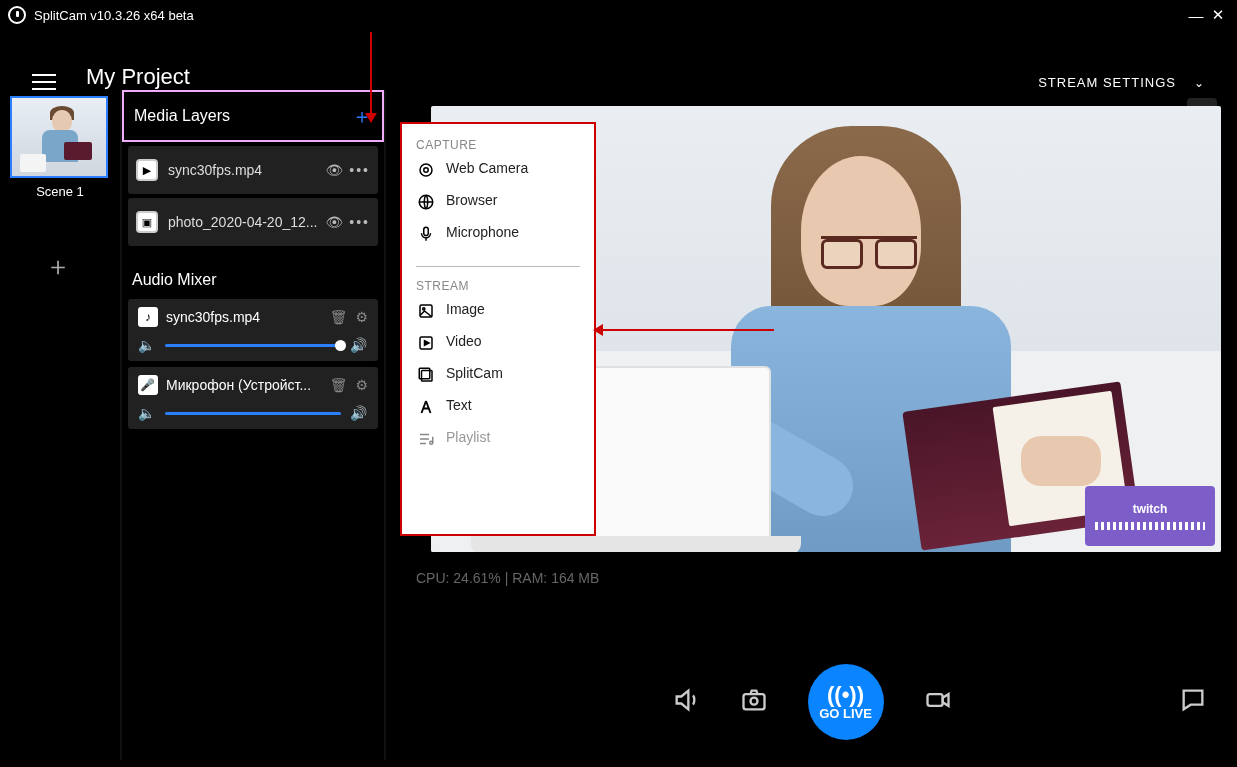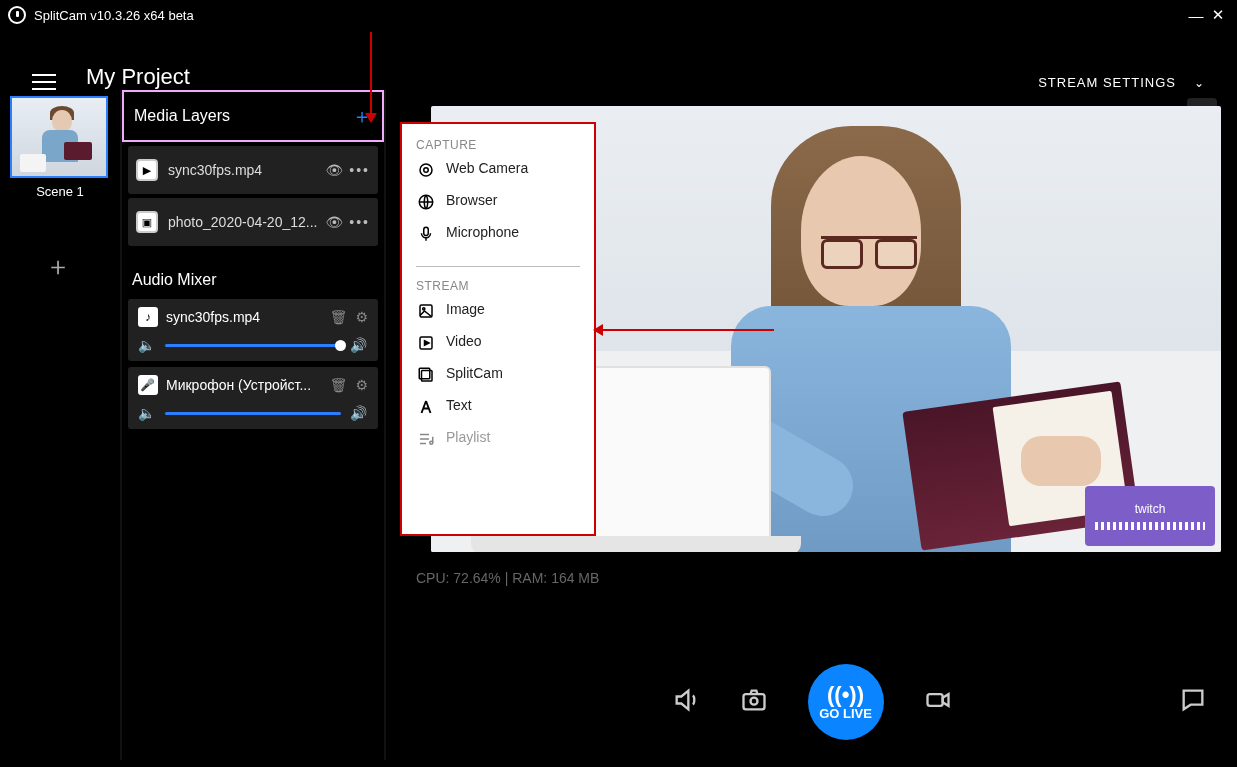--- a/index.html
+++ b/index.html
@@ -42,21 +42,21 @@
   .mixer-item { background: #212121; margin: 6px 6px; border-radius: 3px; padding: 8px 10px; }
   .mixer-row1 { display: flex; align-items: center; }
   .mixer-row1 .mi-icon { width: 20px; height: 20px; background: #fff; color: #000; border-radius: 3px; display: flex; align-items: center; justify-content: center; font-size: 12px; margin-right: 8px; }
   .mixer-row1 .mi-name { flex: 1; font-size: 14px; overflow:hidden; text-overflow:ellipsis; white-space:nowrap; }
   .mixer-row1 .mi-btn { margin-left: 8px; color: #888; cursor: pointer; font-size:14px; }
   .mixer-row2 { display: flex; align-items: center; margin-top: 10px; }
   .mixer-row2 .spk { color: #888; font-size: 14px; }
   .slider { flex: 1; height: 3px; background: #2b7fff; margin: 0 10px; position: relative; border-radius: 2px; }
   .slider .knob { position: absolute; right: -5px; top: -4px; width: 11px; height: 11px; background: #fff; border-radius: 50%; }
   .preview-col { flex: 1; position: relative; padding: 0; }
-  .preview-area { position: relative; margin: 16px 16px 16px 16px; }
+  .preview-area { position: relative; margin: 16px 16px 16px 16px; font-weight: bold; }
   .preview { position: relative; width: 790px; height: 446px; background: linear-gradient(#eaeef2, #d5dce3); overflow: hidden; border-radius: 2px; margin-left:auto; }
   .preview .shelf { position:absolute; bottom:0; left:0; right:0; height:45%; background:#eef0f1; }
   .preview .phead { position:absolute; left:370px; top:50px; width:120px; height:150px; background:#e8c8ae; border-radius:50% 50% 40% 40%; }
   .preview .phair { position:absolute; left:340px; top:20px; width:190px; height:320px; background:linear-gradient(#8a6a4a,#6a4a30); border-radius:80px 80px 40px 40px; }
   .preview .pglasses { position:absolute; left:390px; top:130px; width:96px; height:30px; border-top:3px solid #5a2a20; display:flex; justify-content:space-between; }
   .preview .pglasses span {width:42px; height:30px; border:3px solid #5a2a20; border-radius:6px; background:rgba(255,255,255,0.2);}
   .preview .ptorso { position:absolute; left:300px; top:200px; width:280px; height:250px; background:linear-gradient(#8ab6de,#6e9ac4); border-radius:40px 40px 0 0; }
   .preview .parm-l { position:absolute; left:250px; top:320px; width:180px; height:60px; background:#8ab6de; border-radius:30px; transform:rotate(30deg); }
   .preview .parm-r { position:absolute; left:480px; top:310px; width:170px; height:55px; background:#8ab6de; border-radius:30px; transform:rotate(-15deg); }
   .preview .phand-l { position:absolute; left:215px; top:400px; width:50px; height:40px; background:#e8c8ae; border-radius:10px; }
@@ -198,21 +198,21 @@
         <div class="phand-l"></div>
         <div class="phand-r"></div>
         <div class="plaptop"></div>
         <div class="plaptop-kb"></div>
         <div class="badge">
           <span>twitch</span>
           <div class="bline"></div>
         </div>
       </div>
     </div>
-    <div class="stats">CPU: 72.64% | RAM: 164 MB</div>
+    <div class="stats">CPU: 24.61% | RAM: 164 MB</div>
     <div class="bottom-controls">
       <div class="ctl-btn"><svg viewBox="0 0 24 24">
             <path d="M4 9v6h4l6 5V4l-6 5H4z"></path>
             <path d="M18 8c1.5 1.5 1.5 6.5 0 8"></path>
           </svg></div>
       <div class="ctl-btn"><svg viewBox="0 0 24 24">
             <rect x="3" y="7" width="18" height="13" rx="2"></rect>
             <circle cx="12" cy="13" r="3"></circle>
             <path d="M9 7l1-3h4l1 3"></path>
           </svg></div>

